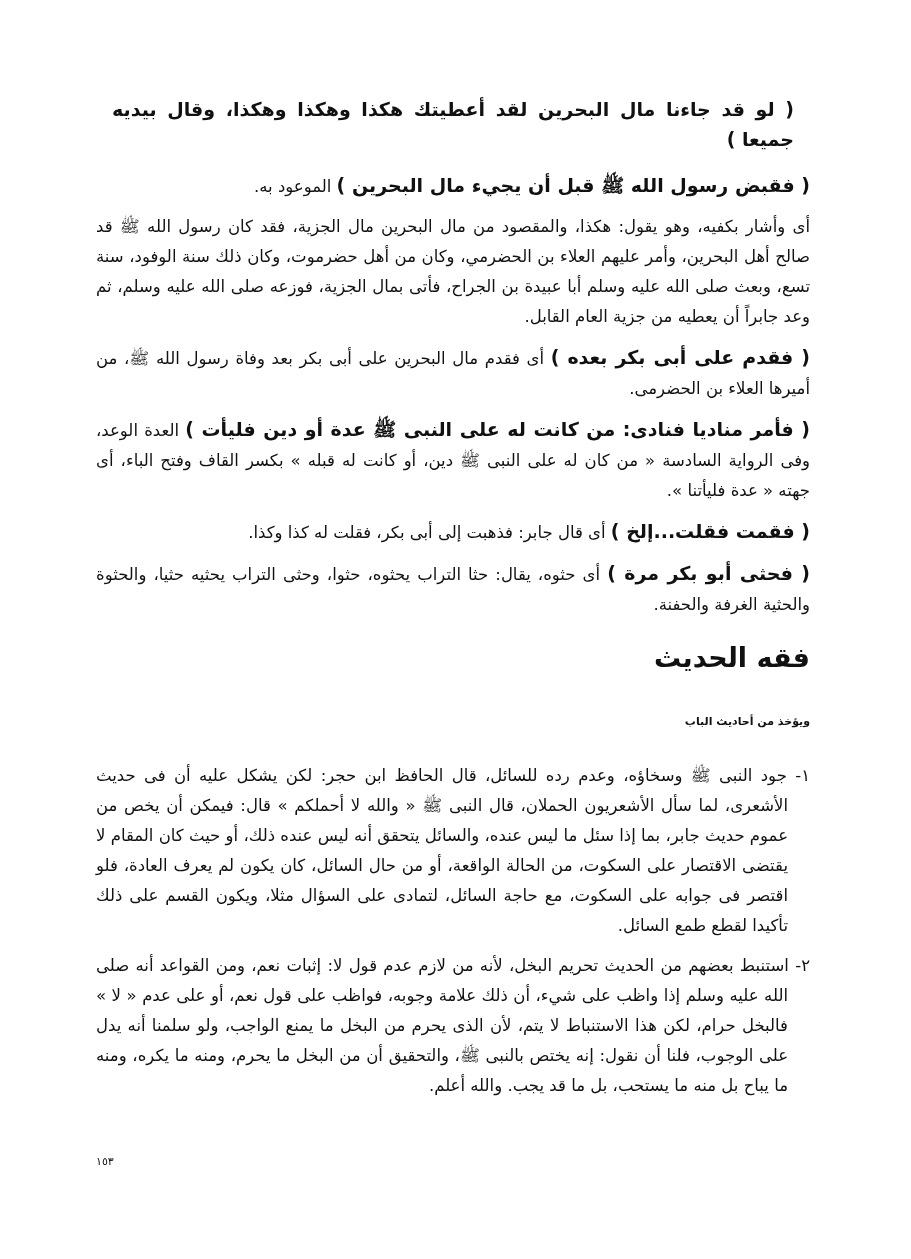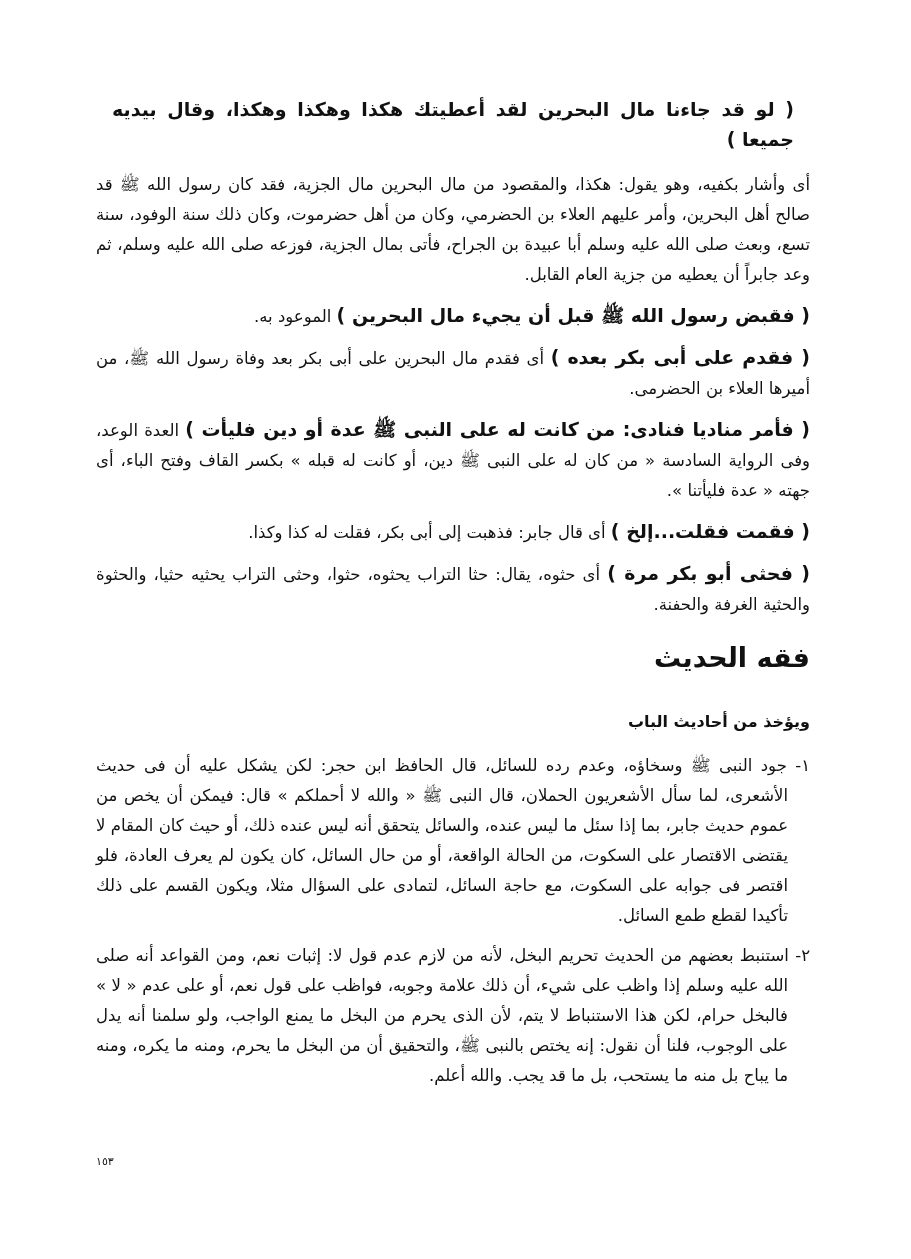--- a/index.html
+++ b/index.html
@@ -42,22 +42,22 @@
       margin: 16px;
     }
     .section-title {
       text-align: right;
       font-weight: bold;
       font-size: 27px;
       margin: 22px 0 34px 0;
     }
     .subheading {
       font-weight: bold;
-      font-size: 16px;
-      margin: 0 0 14px 0;
+      font-size: 11px;
+      margin: 0 0 24px 0;
       line-height: 30px;
     }
     .num-item {
       font-size: 16.5px;
       line-height: 30px;
       margin: 0 0 10px 0;
       padding-right: 22px;
       text-indent: -22px;
     }
     .page-number {
@@ -69,25 +69,25 @@
     }
   </style>
 </head>
 <body>
 
 <div class="page">
 
   <p class="heading-line">( لو قد جاءنا مال البحرين لقد أعطيتك هكذا وهكذا وهكذا، وقال بيديه جميعا )</p>
 
   <p class="para">
-    <span class="plain">أى وأشار بكفيه، وهو يقول: هكذا، والمقصود من مال البحرين مال الجزية، فقد كان رسول الله ﷺ قد صالح أهل البحرين، وأمر عليهم العلاء بن الحضرمي، وكان من أهل حضرموت، وكان ذلك سنة الوفود، سنة تسع، وبعث صلى الله عليه وسلم أبا عبيدة بن الجراح، فأتى بمال الجزية، فوزعه صلى الله عليه وسلم، ثم وعد جابراً أن يعطيه من جزية العام القابل.</span>
+    <span class="lead">( فقبض رسول الله ﷺ قبل أن يجيء مال البحرين )</span><span class="plain"> الموعود به.</span>
   </p>
 
   <p class="para">
-    <span class="lead">( فقبض رسول الله ﷺ قبل أن يجيء مال البحرين )</span><span class="plain"> الموعود به.</span>
+    <span class="plain">أى وأشار بكفيه، وهو يقول: هكذا، والمقصود من مال البحرين مال الجزية، فقد كان رسول الله ﷺ قد صالح أهل البحرين، وأمر عليهم العلاء بن الحضرمي، وكان من أهل حضرموت، وكان ذلك سنة الوفود، سنة تسع، وبعث صلى الله عليه وسلم أبا عبيدة بن الجراح، فأتى بمال الجزية، فوزعه صلى الله عليه وسلم، ثم وعد جابراً أن يعطيه من جزية العام القابل.</span>
   </p>
 
   <p class="para">
     <span class="lead">( فقدم على أبى بكر بعده )</span><span class="plain"> أى فقدم مال البحرين على أبى بكر بعد وفاة رسول الله ﷺ، من أميرها العلاء بن الحضرمى.</span>
   </p>
 
   <p class="para">
     <span class="lead">( فأمر مناديا فنادى: من كانت له على النبى ﷺ عدة أو دين فليأت )</span><span class="plain"> العدة الوعد، وفى الرواية السادسة « من كان له على النبى ﷺ دين، أو كانت له قبله » بكسر القاف وفتح الباء، أى جهته « عدة فليأتنا ».</span>
   </p>
 

